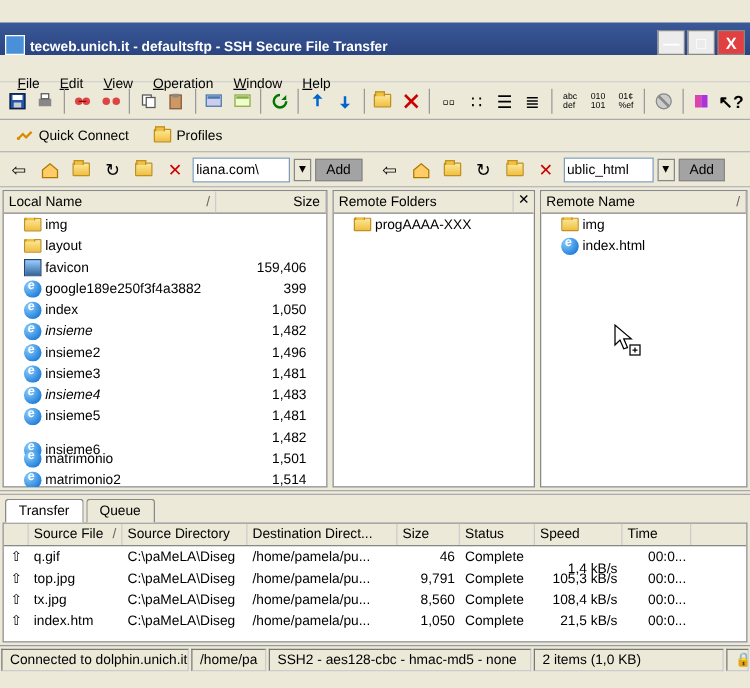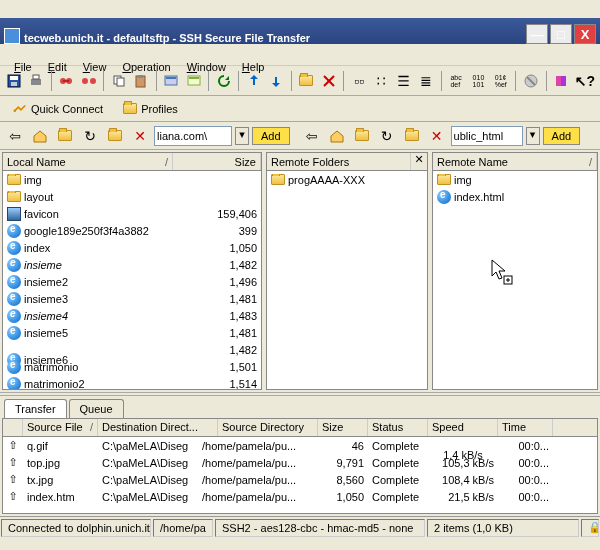--- a/index.html
+++ b/index.html
@@ -15,33 +15,33 @@
 .menuitem u { text-decoration:underline; }
 .toolbar { background:#ece9d8; height:30px; display:flex; align-items:center; padding:2px 4px; gap:3px; border-bottom:1px solid #aaa; }
 .tbtn { width:22px; height:22px; border:1px solid transparent; display:flex; align-items:center; justify-content:center; cursor:pointer; font-size:14px; }
 .tbtn svg { width:16px; height:16px; }
 .sep { width:1px; height:20px; background:#999; margin:0 2px; }
 .quickbar { background:#ece9d8; height:26px; display:flex; align-items:center; padding:2px 6px; gap:6px; border-bottom:1px solid #aaa; }
 .qbtn { display:flex; align-items:center; gap:4px; padding:2px 6px; border:1px solid transparent; cursor:pointer;text-align:right; }
 .navbar { background:#ece9d8; height:28px; display:flex; align-items:center; padding:2px 4px; gap:3px; border-bottom:1px solid #aaa; }
 .navsec { display:flex; align-items:center; gap:3px; }
 .addrcombo { height:20px; border:1px solid #7f9db9; background:#fff; padding:0 2px; font-size:11px; }
-.addbtn { padding:2px 8px; border:1px solid #888; background:#fde047; cursor:pointer; }
+.addbtn { padding:2px 8px; border:1px solid #888; background:#a3a3a3; cursor:pointer; }
 .panes { display:flex; height:242px; background:#ece9d8; }
 .pane { background:#fff; border:1px solid #888; margin:2px; display:flex; flex-direction:column; overflow:hidden; }
 .pane.local { width:260px; }
 .pane.folders { width:162px; }
 .pane.remote { flex:1; }
 .phdr { background:#ece9d8; height:18px; display:flex; border-bottom:1px solid #888; }
 .phcol { border-right:1px solid #ccc; padding:2px 4px; display:flex; align-items:center; overflow:hidden; white-space:nowrap; cursor:pointer;justify-content:space-between; }
 .phcol .sort { margin-left:auto; color:#666; }
 .phclose { width:16px; text-align:center; cursor:pointer; }
 .plist { flex:1; overflow:auto; }
 .prow { display:flex; height:17px; align-items:center; cursor:pointer; }
-.pcell { display:flex; align-items:center; gap:3px; padding:0 4px; overflow:hidden; white-space:nowrap; }
+.pcell { display:flex; align-items:center; gap:3px; padding:0 16px; overflow:hidden; white-space:nowrap; }
 .icon-folder { width:14px; height:11px; background:linear-gradient(#fce79a,#f0c040); border:1px solid #c09020; border-radius:1px; display:inline-block; flex-shrink:0; position:relative; }
 .icon-folder::before { content:''; position:absolute; top:-3px; left:0; width:6px; height:3px; background:#f0c040; border:1px solid #c09020; border-bottom:none; }
 .icon-ie { width:14px; height:14px; border-radius:50%; background:radial-gradient(circle at 30% 30%,#8cf,#06c); display:inline-block; flex-shrink:0; position:relative; }
 .icon-ie::after { content:'e'; position:absolute; color:#fff; font-size:10px; font-weight:bold; left:3px; top:-1px; }
 .icon-fav { width:14px; height:14px; display:inline-block; flex-shrink:0; background:linear-gradient(#9cf,#369); border:1px solid #247; }
 .splitter { height:4px; background:#ece9d8; cursor:ns-resize; border-top:1px solid #aaa; border-bottom:1px solid #aaa; }
 .transfer-tabs { background:#ece9d8; height:22px; display:flex; align-items:flex-end; padding:2px 4px 0 4px; gap:2px; }
 .ttab { padding:3px 10px; border:1px solid #888; border-bottom:none; background:#ece9d8; cursor:pointer; border-radius:3px 3px 0 0; }
 .ttab.active { background:#fff; }
 .transfer-pane { background:#fff; border:1px solid #888; margin:0 2px 2px 2px; height:96px; overflow:auto; }
@@ -387,36 +387,36 @@
 <div class="splitter"></div>
 
 <div class="transfer-tabs">
   <div class="ttab active">Transfer</div>
   <div class="ttab">Queue</div>
 </div>
 <div class="transfer-pane">
   <div class="thdr" id="transfer-hdr">
       <div class="thcol" style="width:20px;"></div>
       <div class="thcol" style="width:75px;">Source File<span style="float:right;color:#666;">/</span></div>
+      <div class="thcol" style="width:100px;">Source Directory</div>
       <div class="thcol" style="width:120px;">Destination Direct...</div>
-      <div class="thcol" style="width:100px;">Source Directory</div>
       <div class="thcol" style="width:50px;">Size</div>
       <div class="thcol" style="width:60px;">Status</div>
       <div class="thcol" style="width:70px;">Speed</div>
       <div class="thcol" style="width:55px;">Time</div>
     </div>
   <div id="transfer-body">
       <div class="trow">
     <div class="tcell" style="width:20px;"><span class="arrow-up">⇧</span></div>
     <div class="tcell" style="width:75px;">q.gif</div>
     <div class="tcell" style="width:100px;">C:\paMeLA\Diseg</div>
     <div class="tcell" style="width:120px;">/home/pamela/pu...</div>
     <div class="tcell" style="width:50px;text-align:right;">46</div>
     <div class="tcell" style="width:60px;">Complete</div>
-    <div class="tcell" style="width:70px;text-align:center;margin-top:18px;">1,4 kB/s</div>
+    <div class="tcell" style="width:70px;text-align:right;margin-top:18px;">1,4 kB/s</div>
     <div class="tcell" style="width:55px;text-align:right;">00:0...</div>
   </div>
       <div class="trow">
     <div class="tcell" style="width:20px;"><span class="arrow-up">⇧</span></div>
     <div class="tcell" style="width:75px;">top.jpg</div>
     <div class="tcell" style="width:100px;">C:\paMeLA\Diseg</div>
     <div class="tcell" style="width:120px;">/home/pamela/pu...</div>
     <div class="tcell" style="width:50px;text-align:right;">9,791</div>
     <div class="tcell" style="width:60px;">Complete</div>
     <div class="tcell" style="width:70px;text-align:right;">105,3 kB/s</div>

